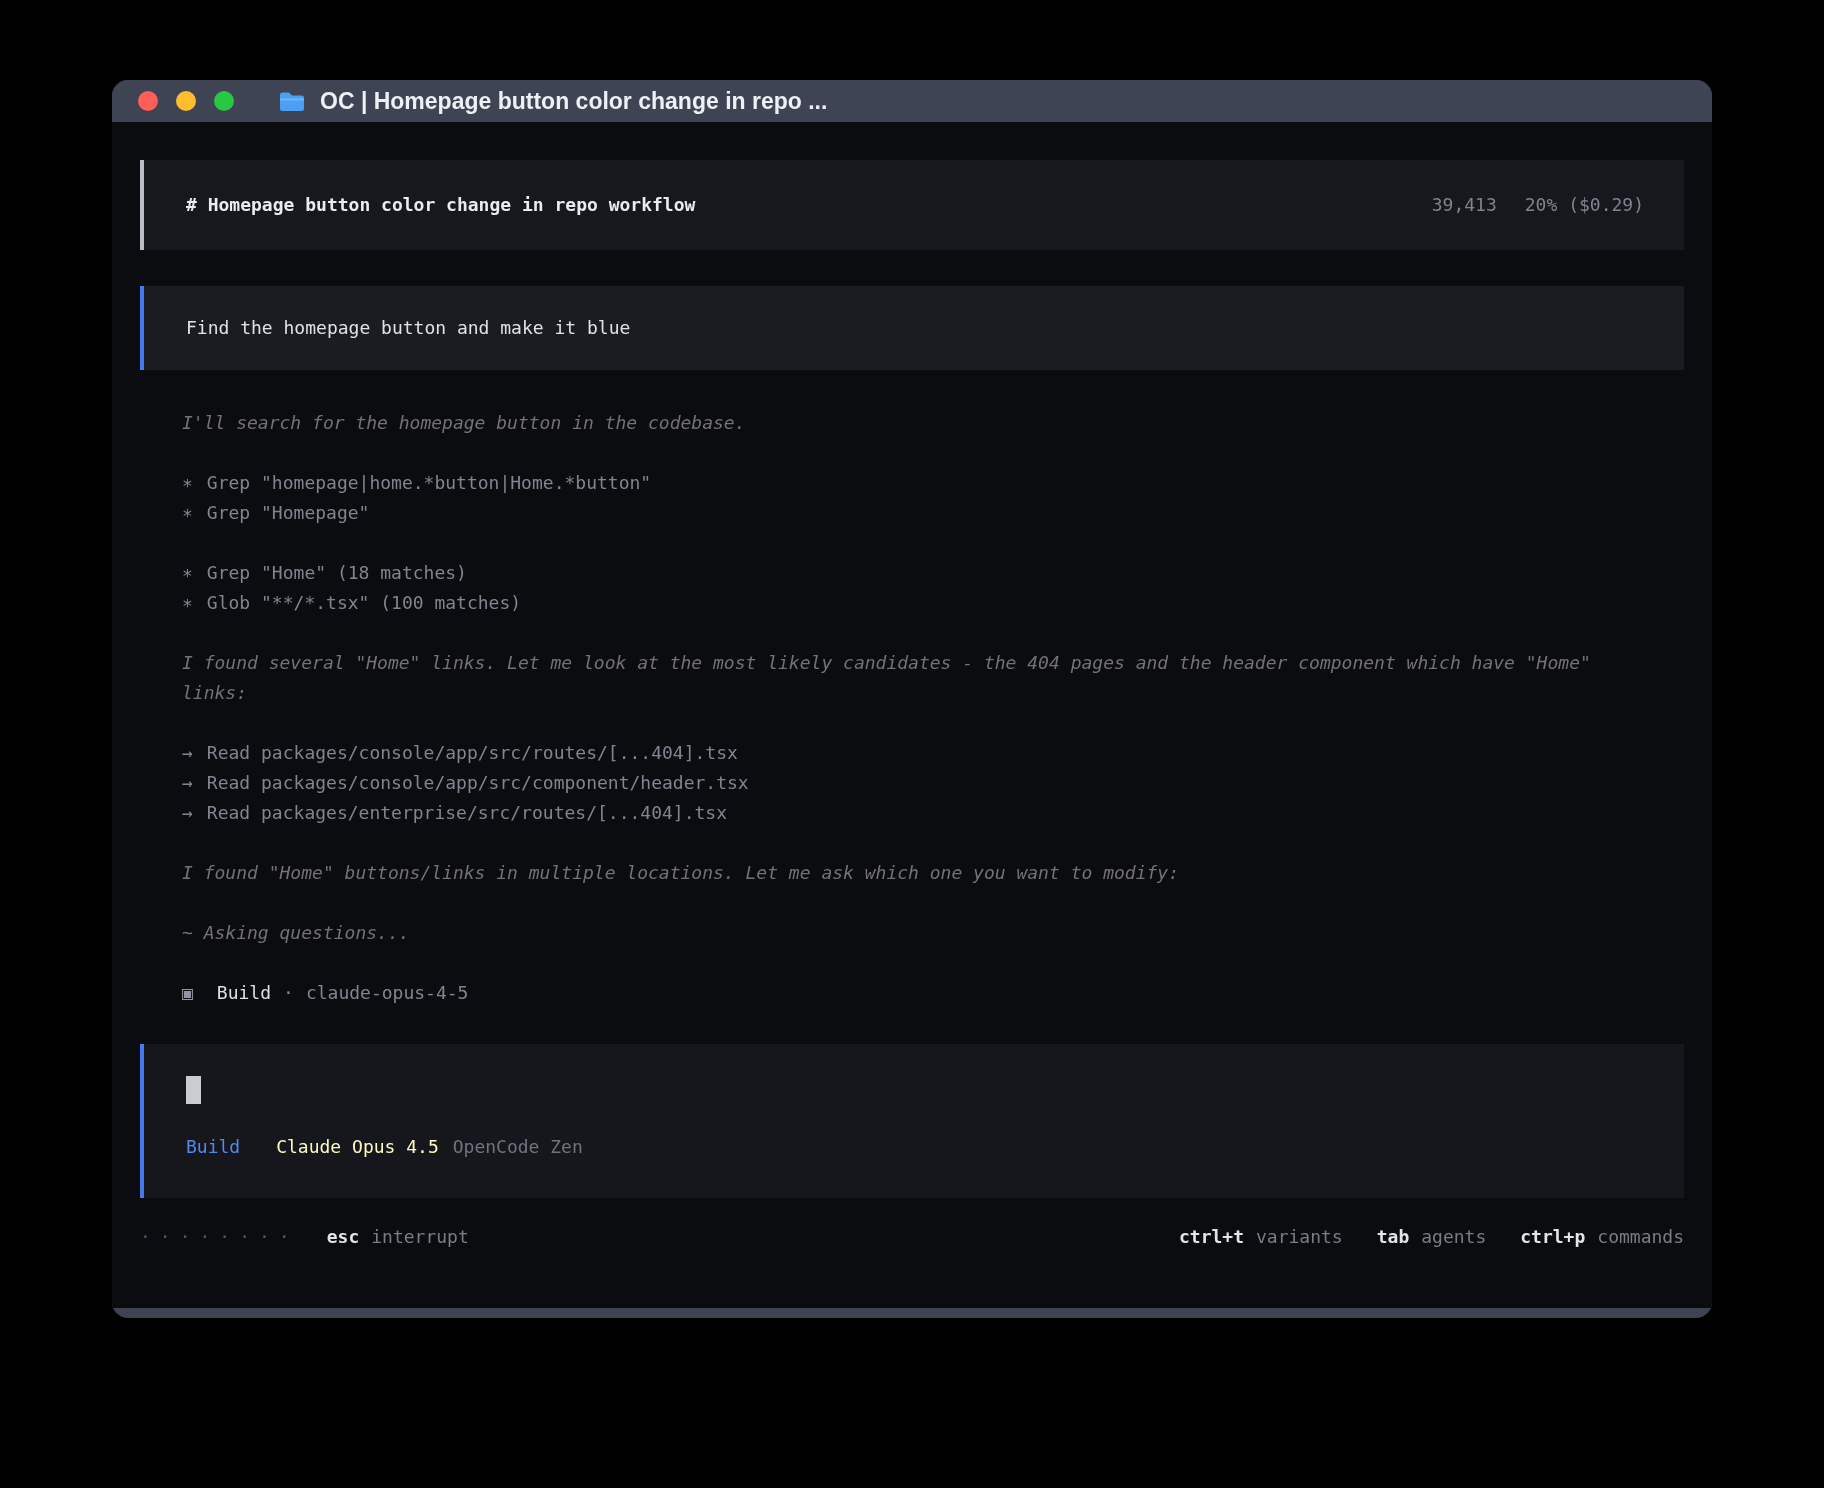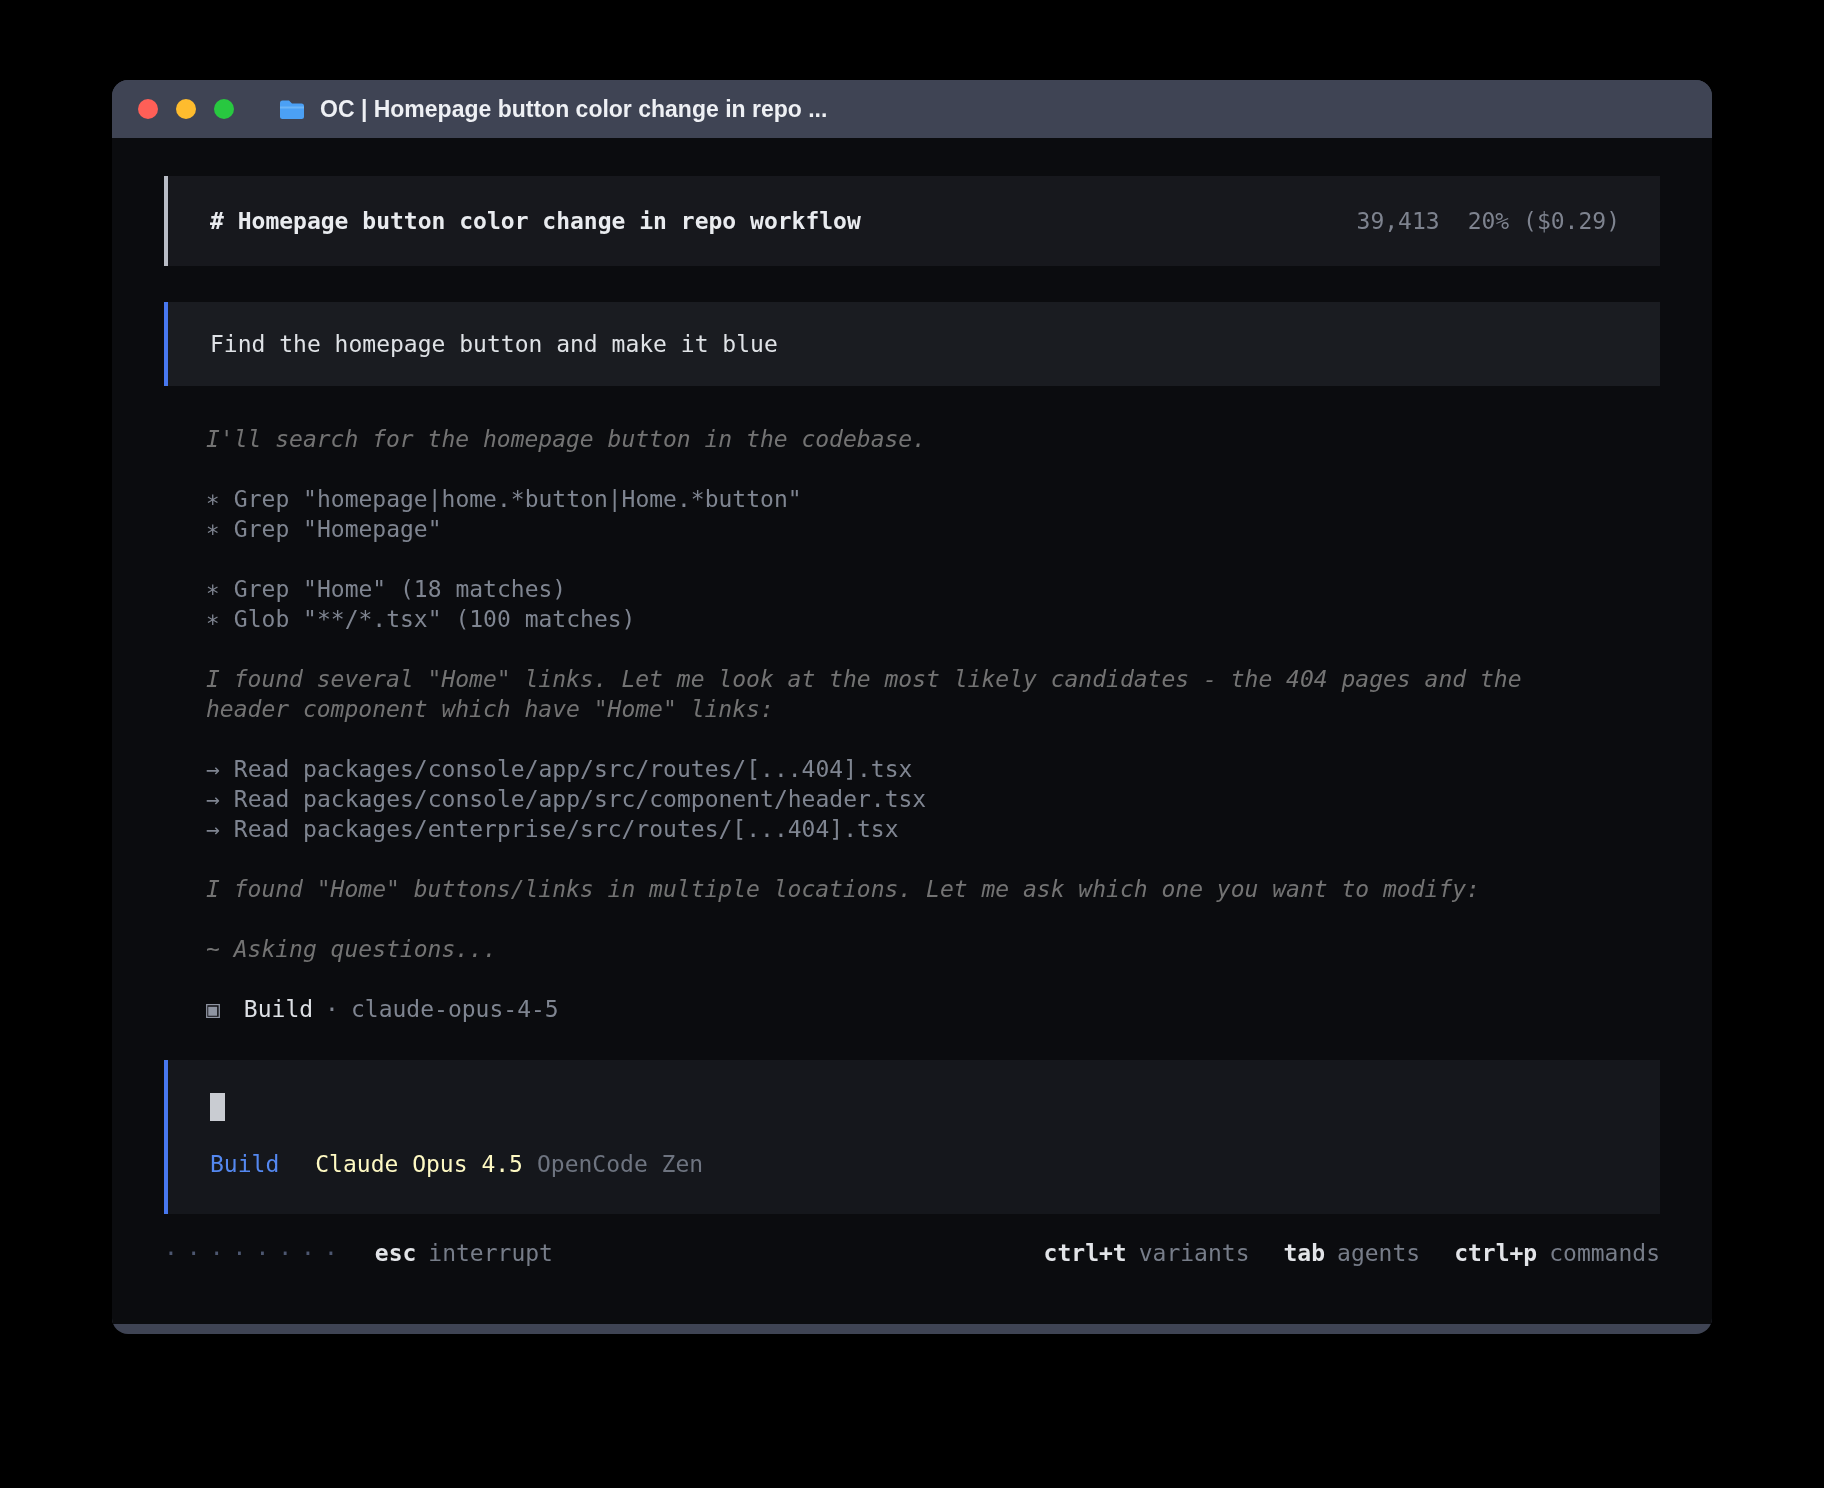--- a/index.html
+++ b/index.html
@@ -16,21 +16,21 @@
     width: 1600px;
     margin: 80px auto 0;
     background: #3f4454;
     border-radius: 16px;
     overflow: hidden;
     padding-bottom: 10px;
   }
 
   
   .titlebar {
-    height: 58px;
+    height: 42px;
     display: flex;
     align-items: center;
     padding: 0 26px;
     background: #3f4454;
   }
   .lights { display: flex; gap: 18px; }
   .light { width: 20px; height: 20px; border-radius: 50%; }
   .light.red    { background: #ff5f57; }
   .light.yellow { background: #febc2e; }
   .light.green  { background: #28c840; }
@@ -41,22 +41,22 @@
     font-family: "Liberation Sans", sans-serif;
     font-weight: 700;
     font-size: 23px;
     white-space: nowrap;
   }
 
   
   .terminal {
     background: #0b0c0f;
     height: 1186px;
-    padding: 38px 52px 0;
-    font-size: 23px;
+    padding: 38px 28px 0;
+    font-size: 18px;
     line-height: 30px;
     color: #dde0e5;
   }
 
   .block { border-left: 4px solid transparent; }
 
   .header-block {
     background: #17181d;
     border-left-color: #b9bdc6;
     height: 90px;

